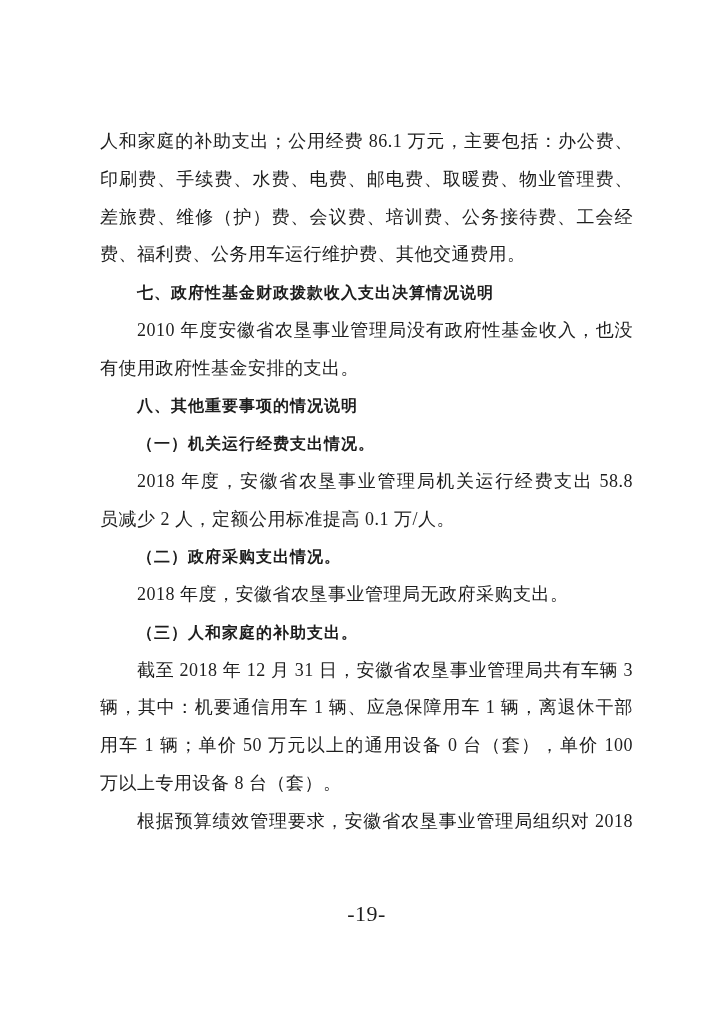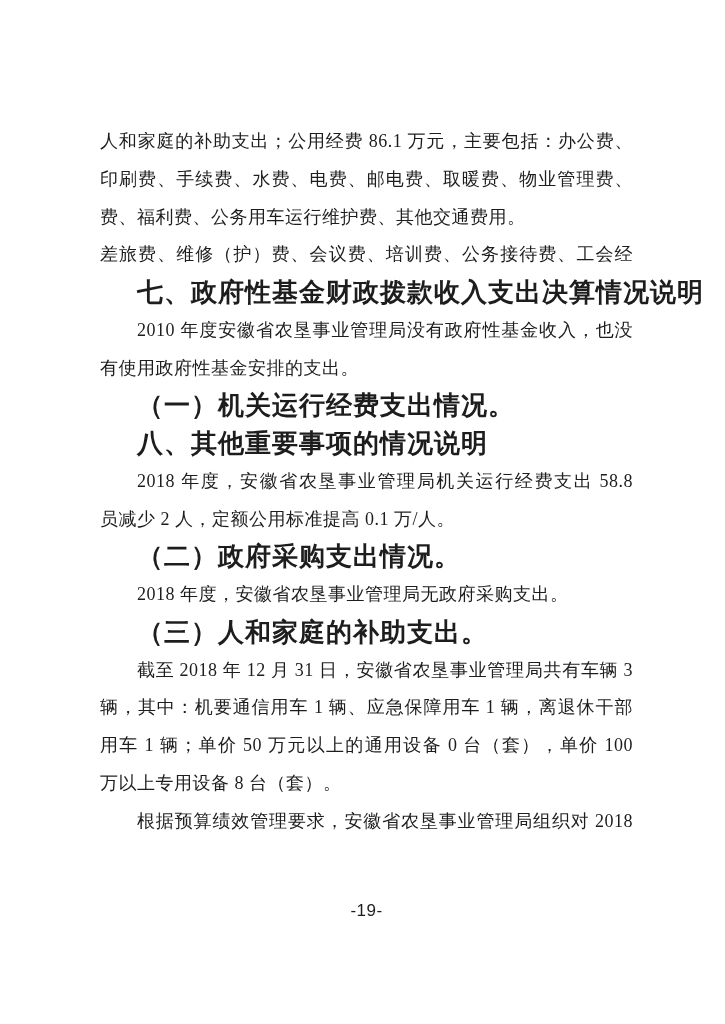--- a/index.html
+++ b/index.html
@@ -27,57 +27,57 @@
     overflow:visible;
   }
   .bd{
     font-family:"Liberation Serif","DejaVu Serif",serif;
     font-size:18px;
     letter-spacing:0.5px;
   }
   .hd{
     font-family:"Liberation Sans","DejaVu Sans",sans-serif;
     font-weight:700;
-    font-size:26px;
+    font-size:16px;
     letter-spacing:1px;
   }
   .jf{
     text-align:justify;
     text-align-last:justify;
     text-justify:inter-character;
     white-space:normal;
   }
   .ind{
     padding-left:37px;
   }
   .footer{
     position:absolute;
     left:100px;top:901px;
     width:533px;
     text-align:center;
-    font-family:Liberation Sans, sans-serif;
-    font-size:17px;
+    font-family:Liberation Serif, serif;
+    font-size:22px;
     letter-spacing:0.5px;
     color:#1d1d1d;
   }
 </style>
 </head>
 <body>
 
 <div class="page">
   <div class="content">
     <div class="ln bd jf">人和家庭的补助支出；公用经费 86.1 万元，主要包括：办公费、</div>
     <div class="ln bd jf">印刷费、手续费、水费、电费、邮电费、取暖费、物业管理费、</div>
+    <div class="ln bd jf">差旅费、维修（护）费、会议费、培训费、公务接待费、工会经</div>
     <div class="ln bd">费、福利费、公务用车运行维护费、其他交通费用。</div>
-    <div class="ln bd jf">差旅费、维修（护）费、会议费、培训费、公务接待费、工会经</div>
     <div class="ln hd ind">七、政府性基金财政拨款收入支出决算情况说明</div>
     <div class="ln bd jf ind">2010 年度安徽省农垦事业管理局没有政府性基金收入，也没</div>
     <div class="ln bd">有使用政府性基金安排的支出。</div>
+    <div class="ln hd ind">八、其他重要事项的情况说明</div>
     <div class="ln hd ind">（一）机关运行经费支出情况。</div>
-    <div class="ln hd ind">八、其他重要事项的情况说明</div>
     <div class="ln bd jf ind">2018 年度，安徽省农垦事业管理局机关运行经费支出 58.8</div>
     <div class="ln bd">员减少 2 人，定额公用标准提高 0.1 万/人。</div>
     <div class="ln hd ind">（二）政府采购支出情况。</div>
     <div class="ln bd ind">2018 年度，安徽省农垦事业管理局无政府采购支出。</div>
     <div class="ln hd ind">（三）人和家庭的补助支出。</div>
     <div class="ln bd jf ind">截至 2018 年 12 月 31 日，安徽省农垦事业管理局共有车辆 3</div>
     <div class="ln bd jf">辆，其中：机要通信用车 1 辆、应急保障用车 1 辆，离退休干部</div>
     <div class="ln bd jf">用车 1 辆；单价 50 万元以上的通用设备 0 台（套），单价 100</div>
     <div class="ln bd">万以上专用设备 8 台（套）。</div>
     <div class="ln bd jf ind">根据预算绩效管理要求，安徽省农垦事业管理局组织对 2018</div>

